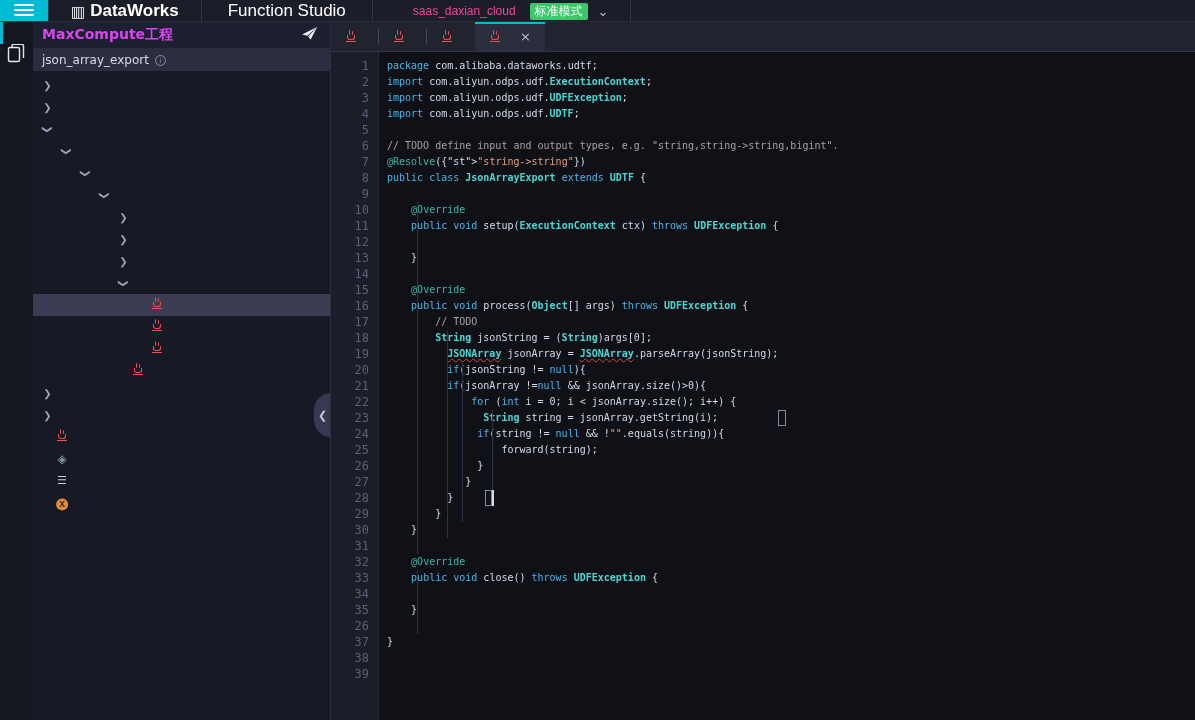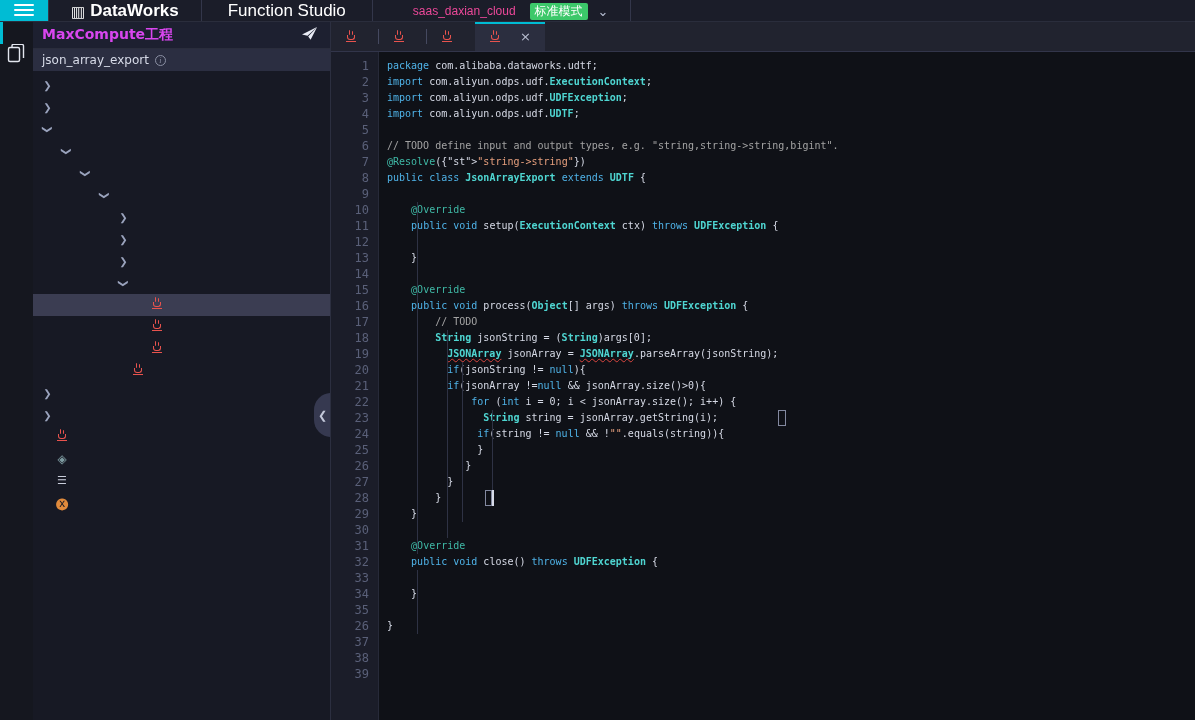--- a/index.html
+++ b/index.html
@@ -457,20 +457,21 @@
         <div class="cl">    <span class="an">@Override</span></div>
         <div class="cl">    <span class="k">public</span> <span class="k">void</span> process(<span class="ty">Object</span>[] args) <span class="k">throws</span> <span class="ty">UDFException</span> {</div>
         <div class="cl">        <span class="cm">// TODO</span></div>
         <div class="cl">        <span class="ty">String</span> jsonString = (<span class="ty">String</span>)args[0];</div>
         <div class="cl">          <span class="ty err">JSONArray</span> jsonArray = <span class="ty err">JSONArray</span>.parseArray(jsonString);</div>
         <div class="cl">          <span class="k">if</span>(jsonString != <span class="k">null</span>){</div>
         <div class="cl">          <span class="k">if</span>(jsonArray !=<span class="k">null</span> &amp;&amp; jsonArray.size()&gt;0){</div>
         <div class="cl">              <span class="k">for</span> (<span class="k">int</span> i = 0; i &lt; jsonArray.size(); i++) {</div>
         <div class="cl">                <span class="ty">String</span> string = jsonArray.getString(i);</div>
         <div class="cl">               <span class="k">if</span>(string != <span class="k">null</span> &amp;&amp; !<span class="st">""</span>.equals(string)){</div>
+        <div class="cl">                   forward(string);</div>
         <div class="cl">               }</div>
         <div class="cl">             }</div>
         <div class="cl">          }</div>
         <div class="cl">        }</div>
         <div class="cl">    }</div>
         <div class="cl">&nbsp;</div>
         <div class="cl">    <span class="an">@Override</span></div>
         <div class="cl">    <span class="k">public</span> <span class="k">void</span> close() <span class="k">throws</span> <span class="ty">UDFException</span> {</div>
         <div class="cl">&nbsp;</div>
         <div class="cl">    }</div>

